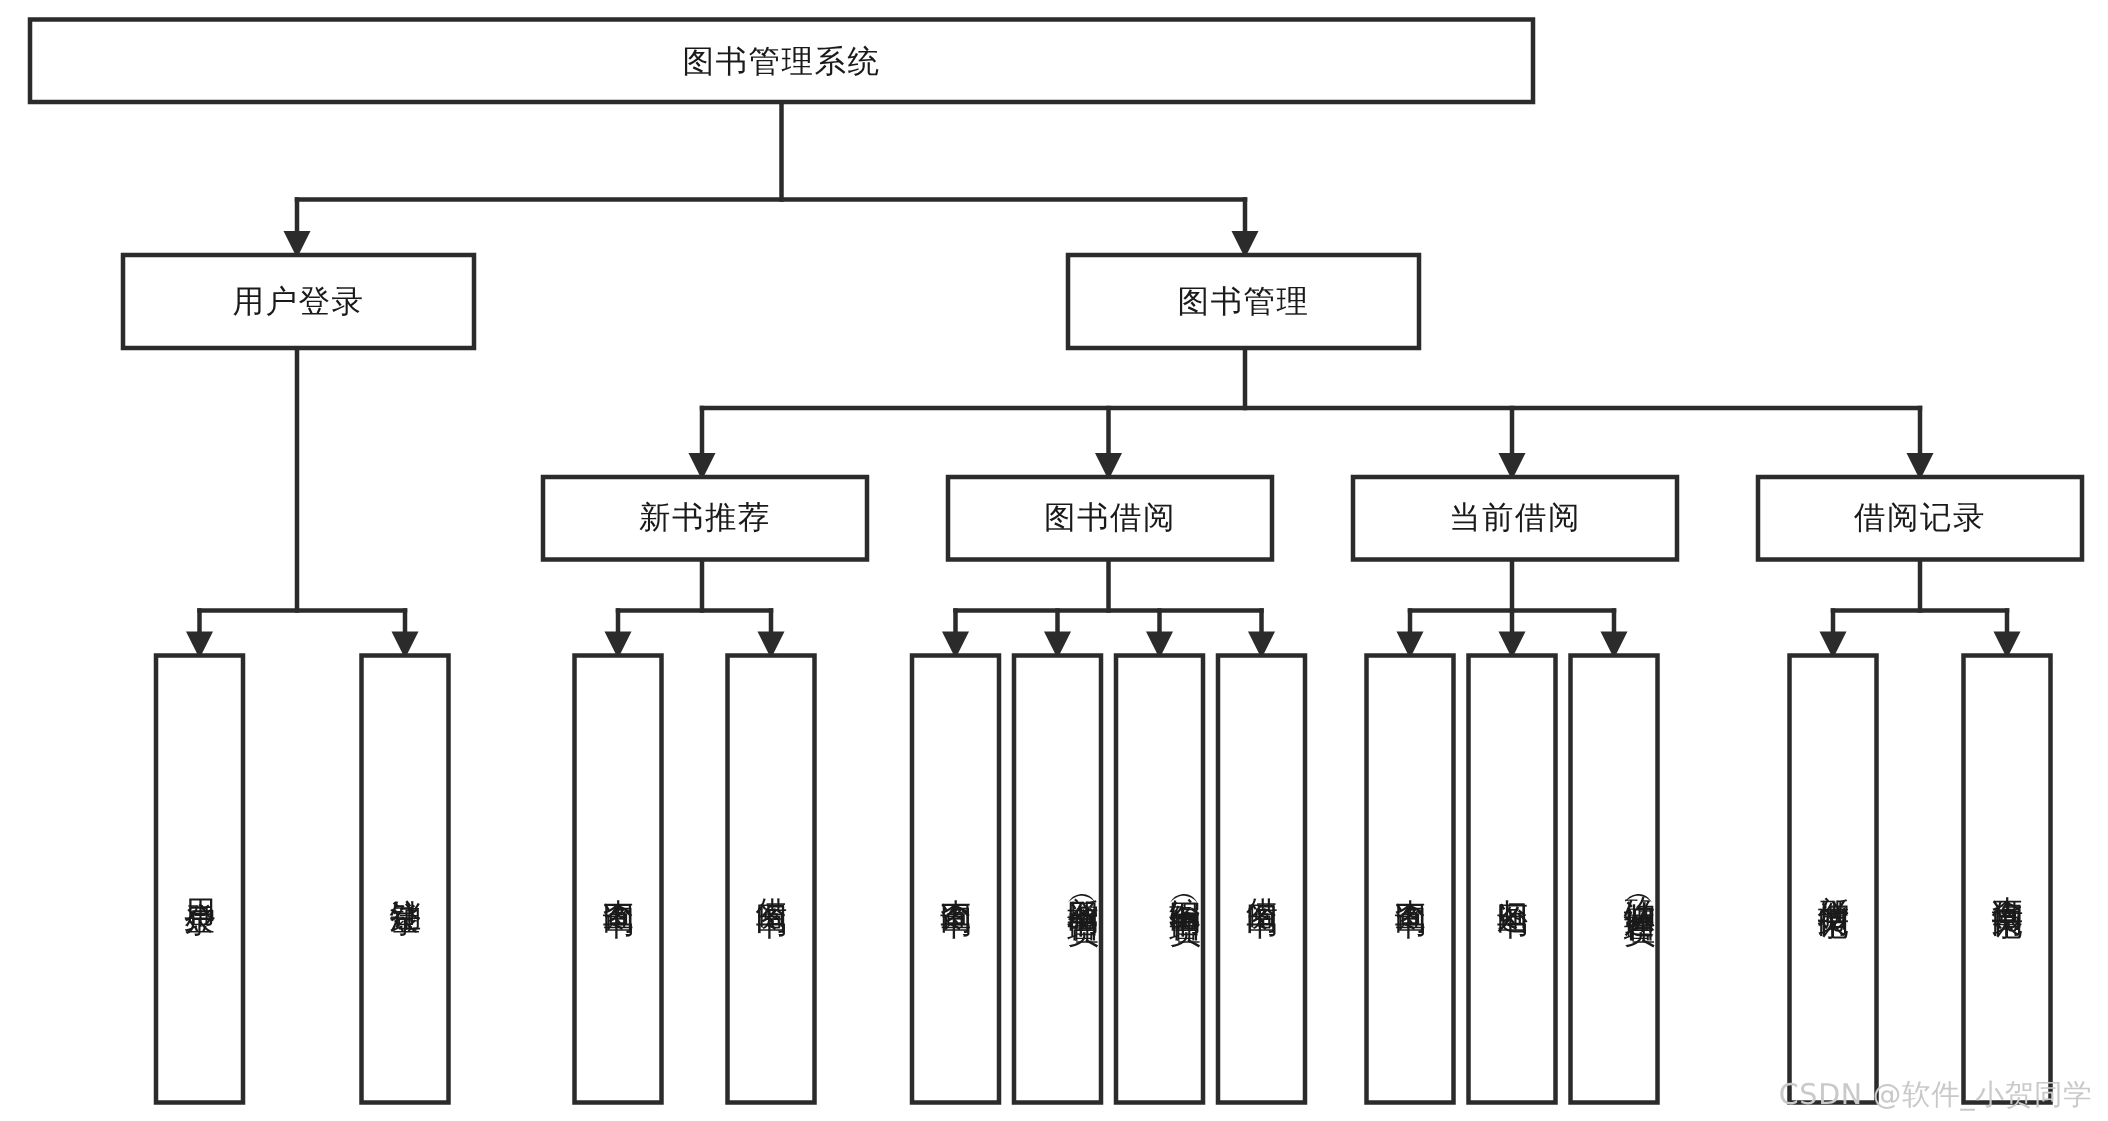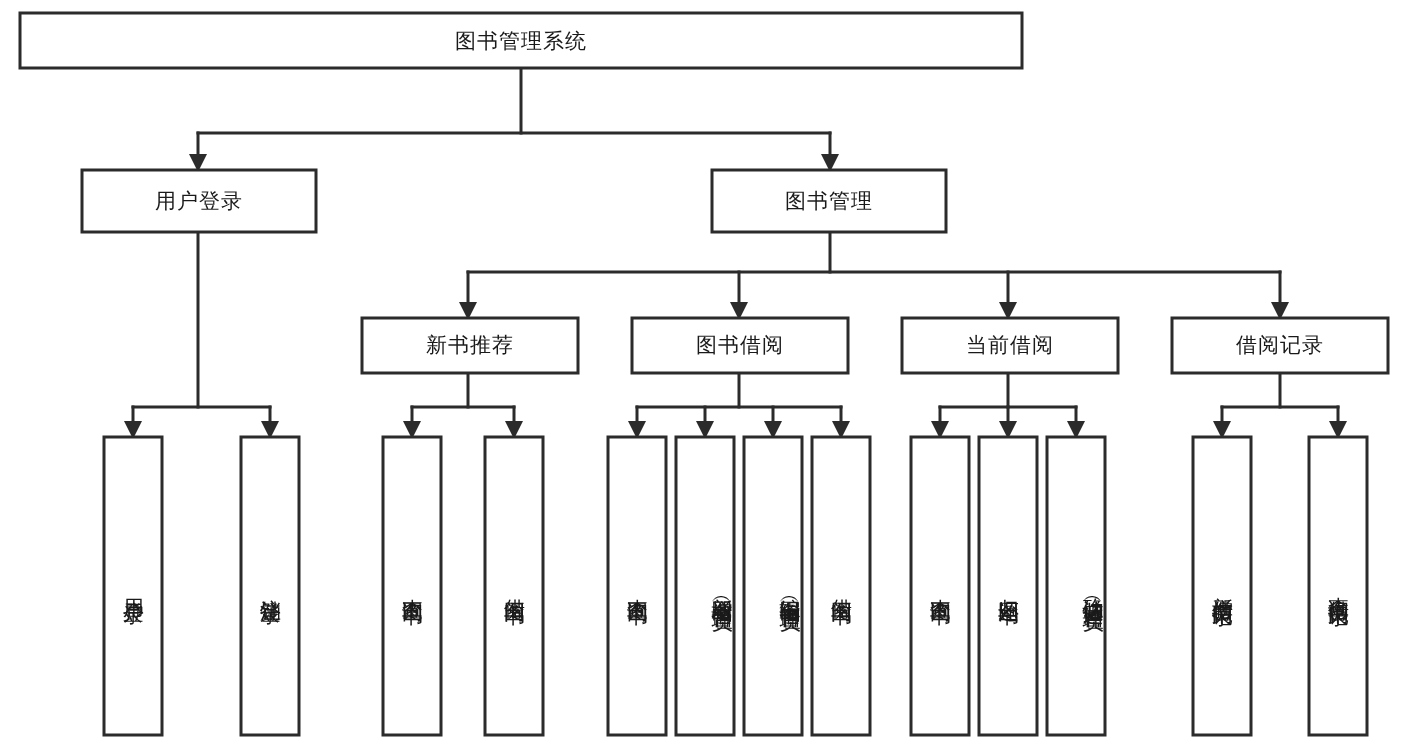--- a/index.html
+++ b/index.html
@@ -177,13 +177,14 @@
   <div class="vlabel" style="left:744px;top:437px;width:58px;height:298px;display:flex;align-items:flex-start;justify-content:center;padding-top:8px;box-sizing:border-box;">编辑图书（管理员）</div>
   <div class="vlabel" style="left:812px;top:437px;width:58px;height:298px;display:flex;align-items:center;justify-content:center;">借阅图书</div>
 
   <div class="vlabel" style="left:911px;top:437px;width:58px;height:298px;display:flex;align-items:center;justify-content:center;">查询图书</div>
   <div class="vlabel" style="left:979px;top:437px;width:58px;height:298px;display:flex;align-items:center;justify-content:center;">归还图书</div>
   <div class="vlabel" style="left:1047px;top:437px;width:58px;height:298px;display:flex;align-items:flex-start;justify-content:center;padding-top:8px;box-sizing:border-box;">确认归还（管理员）</div>
 
   <div class="vlabel" style="left:1193px;top:437px;width:58px;height:298px;display:flex;align-items:center;justify-content:center;">新增借阅记录</div>
   <div class="vlabel" style="left:1309px;top:437px;width:58px;height:298px;display:flex;align-items:center;justify-content:center;">查询借阅记录</div>
 
+  <div class="watermark">CSDN @软件_小贺同学</div>
 </div>
 
 </body></html>

